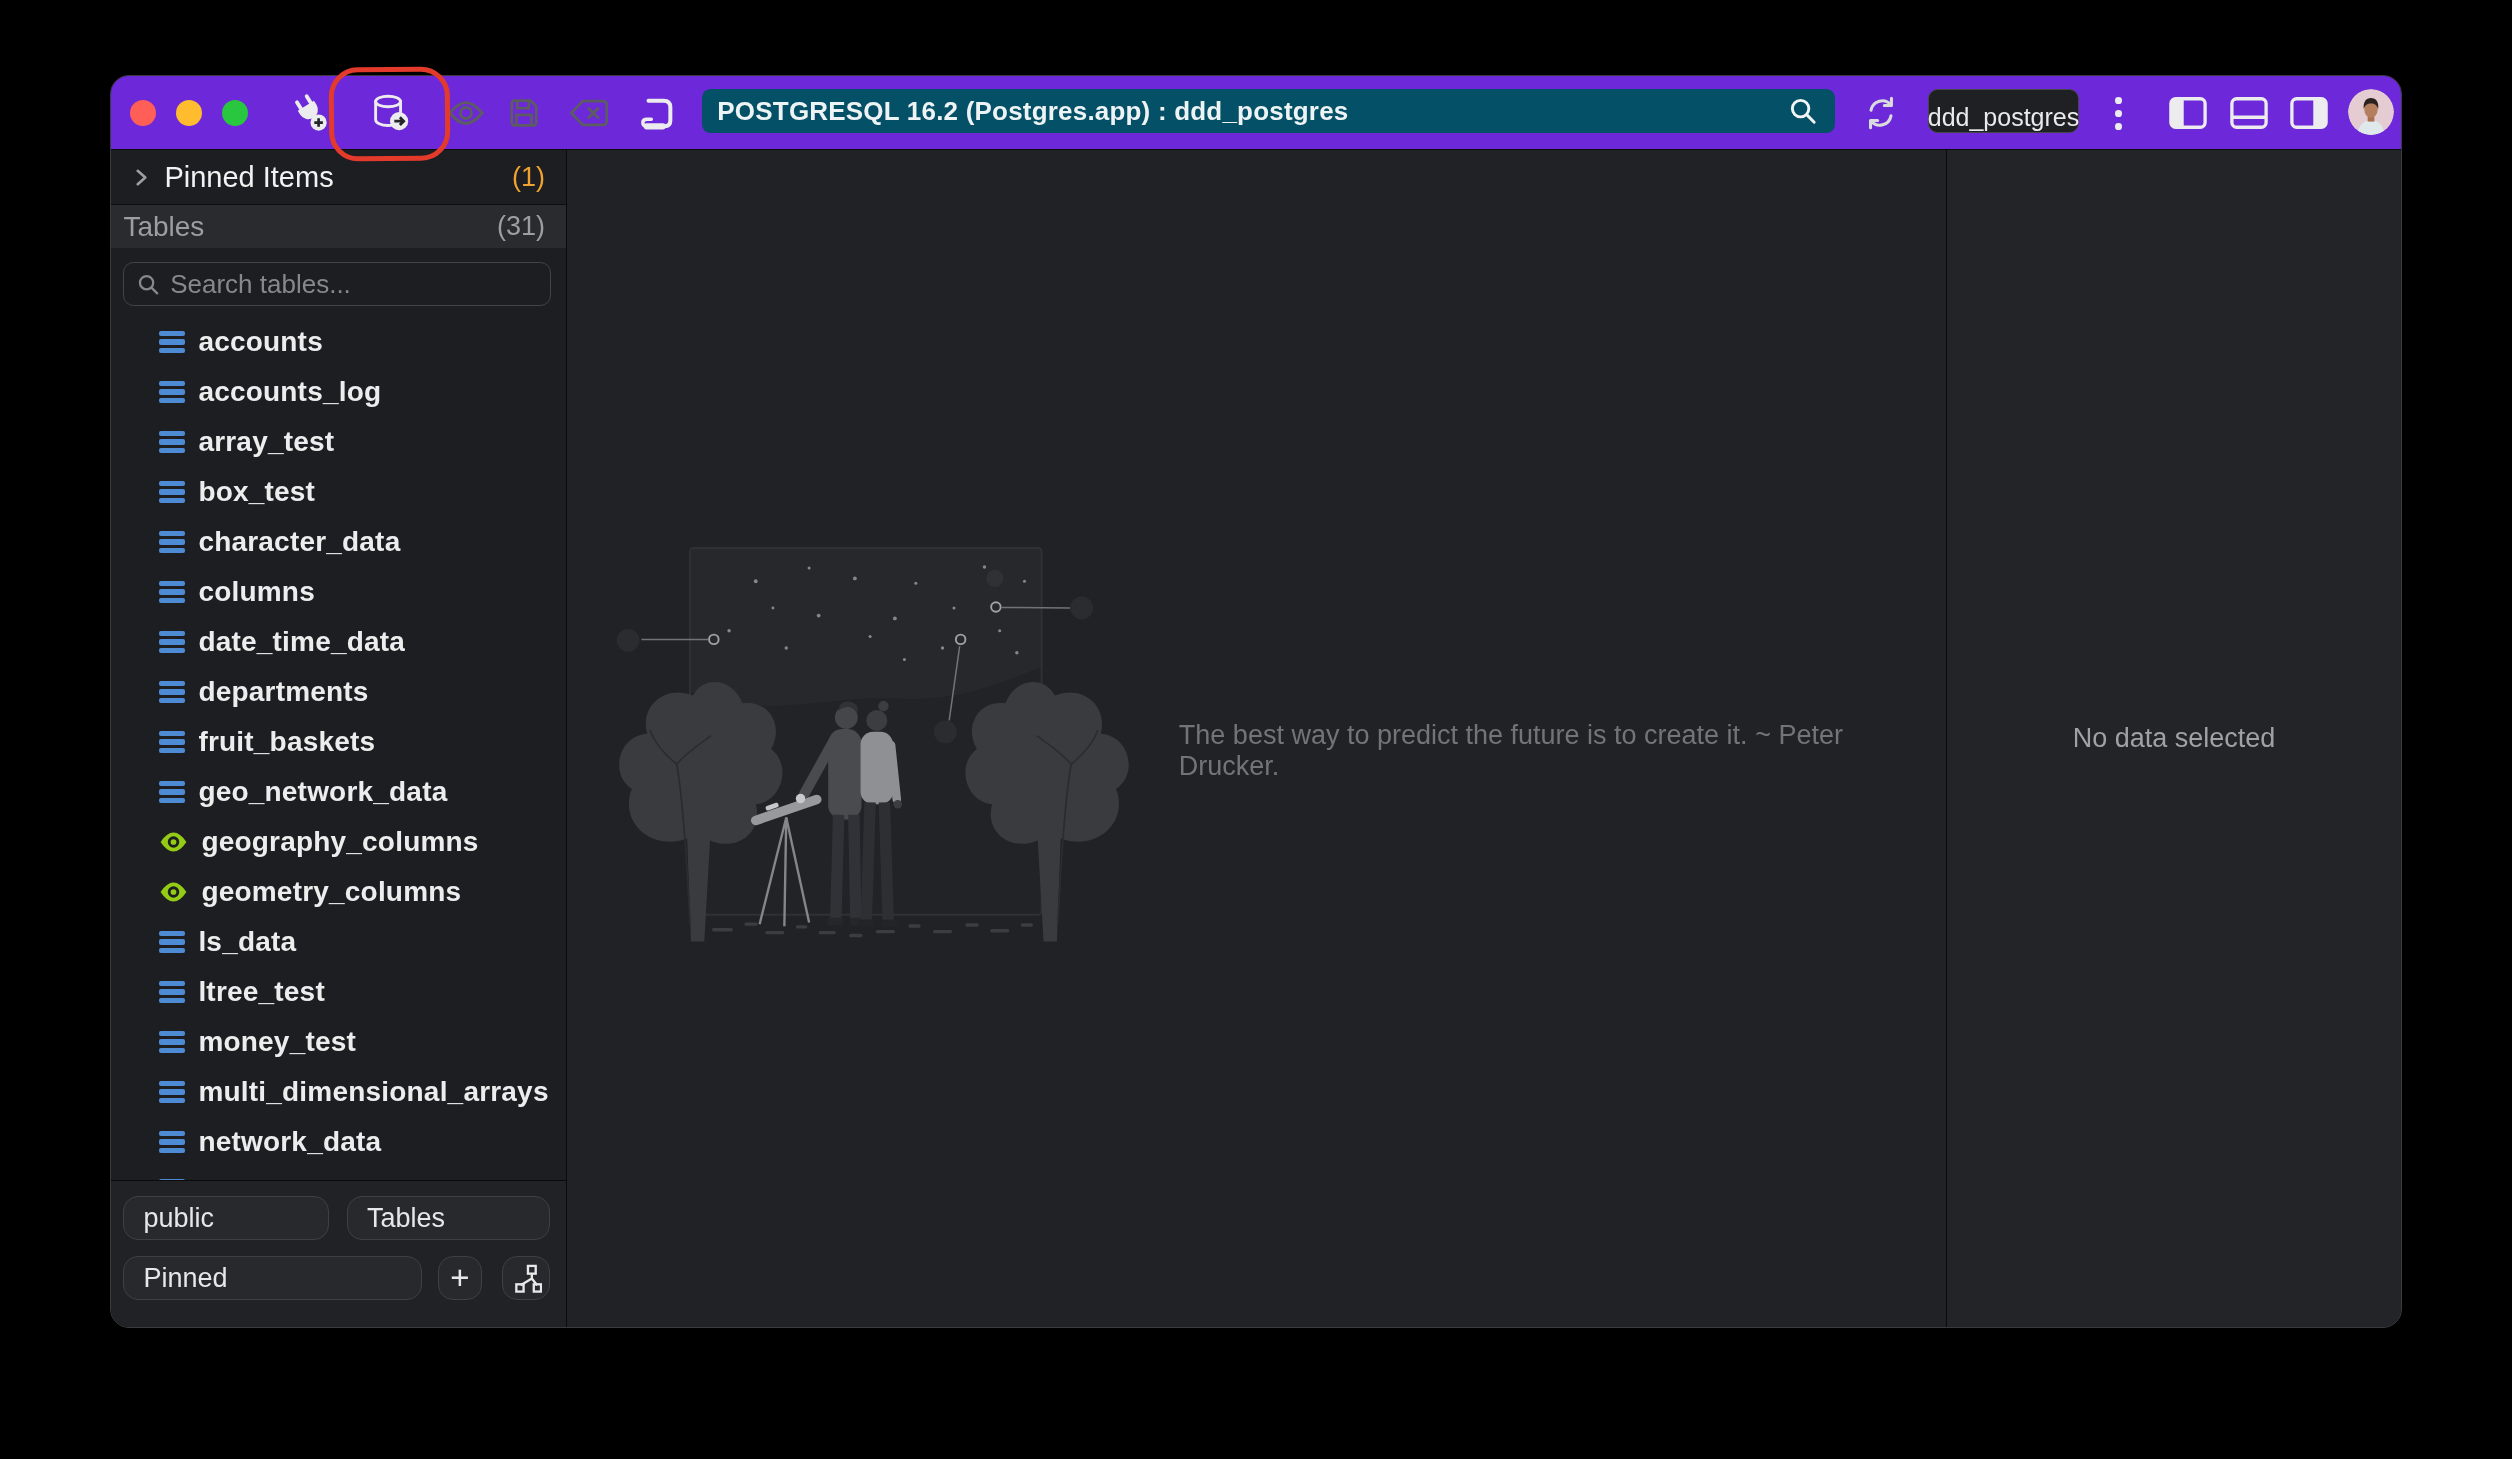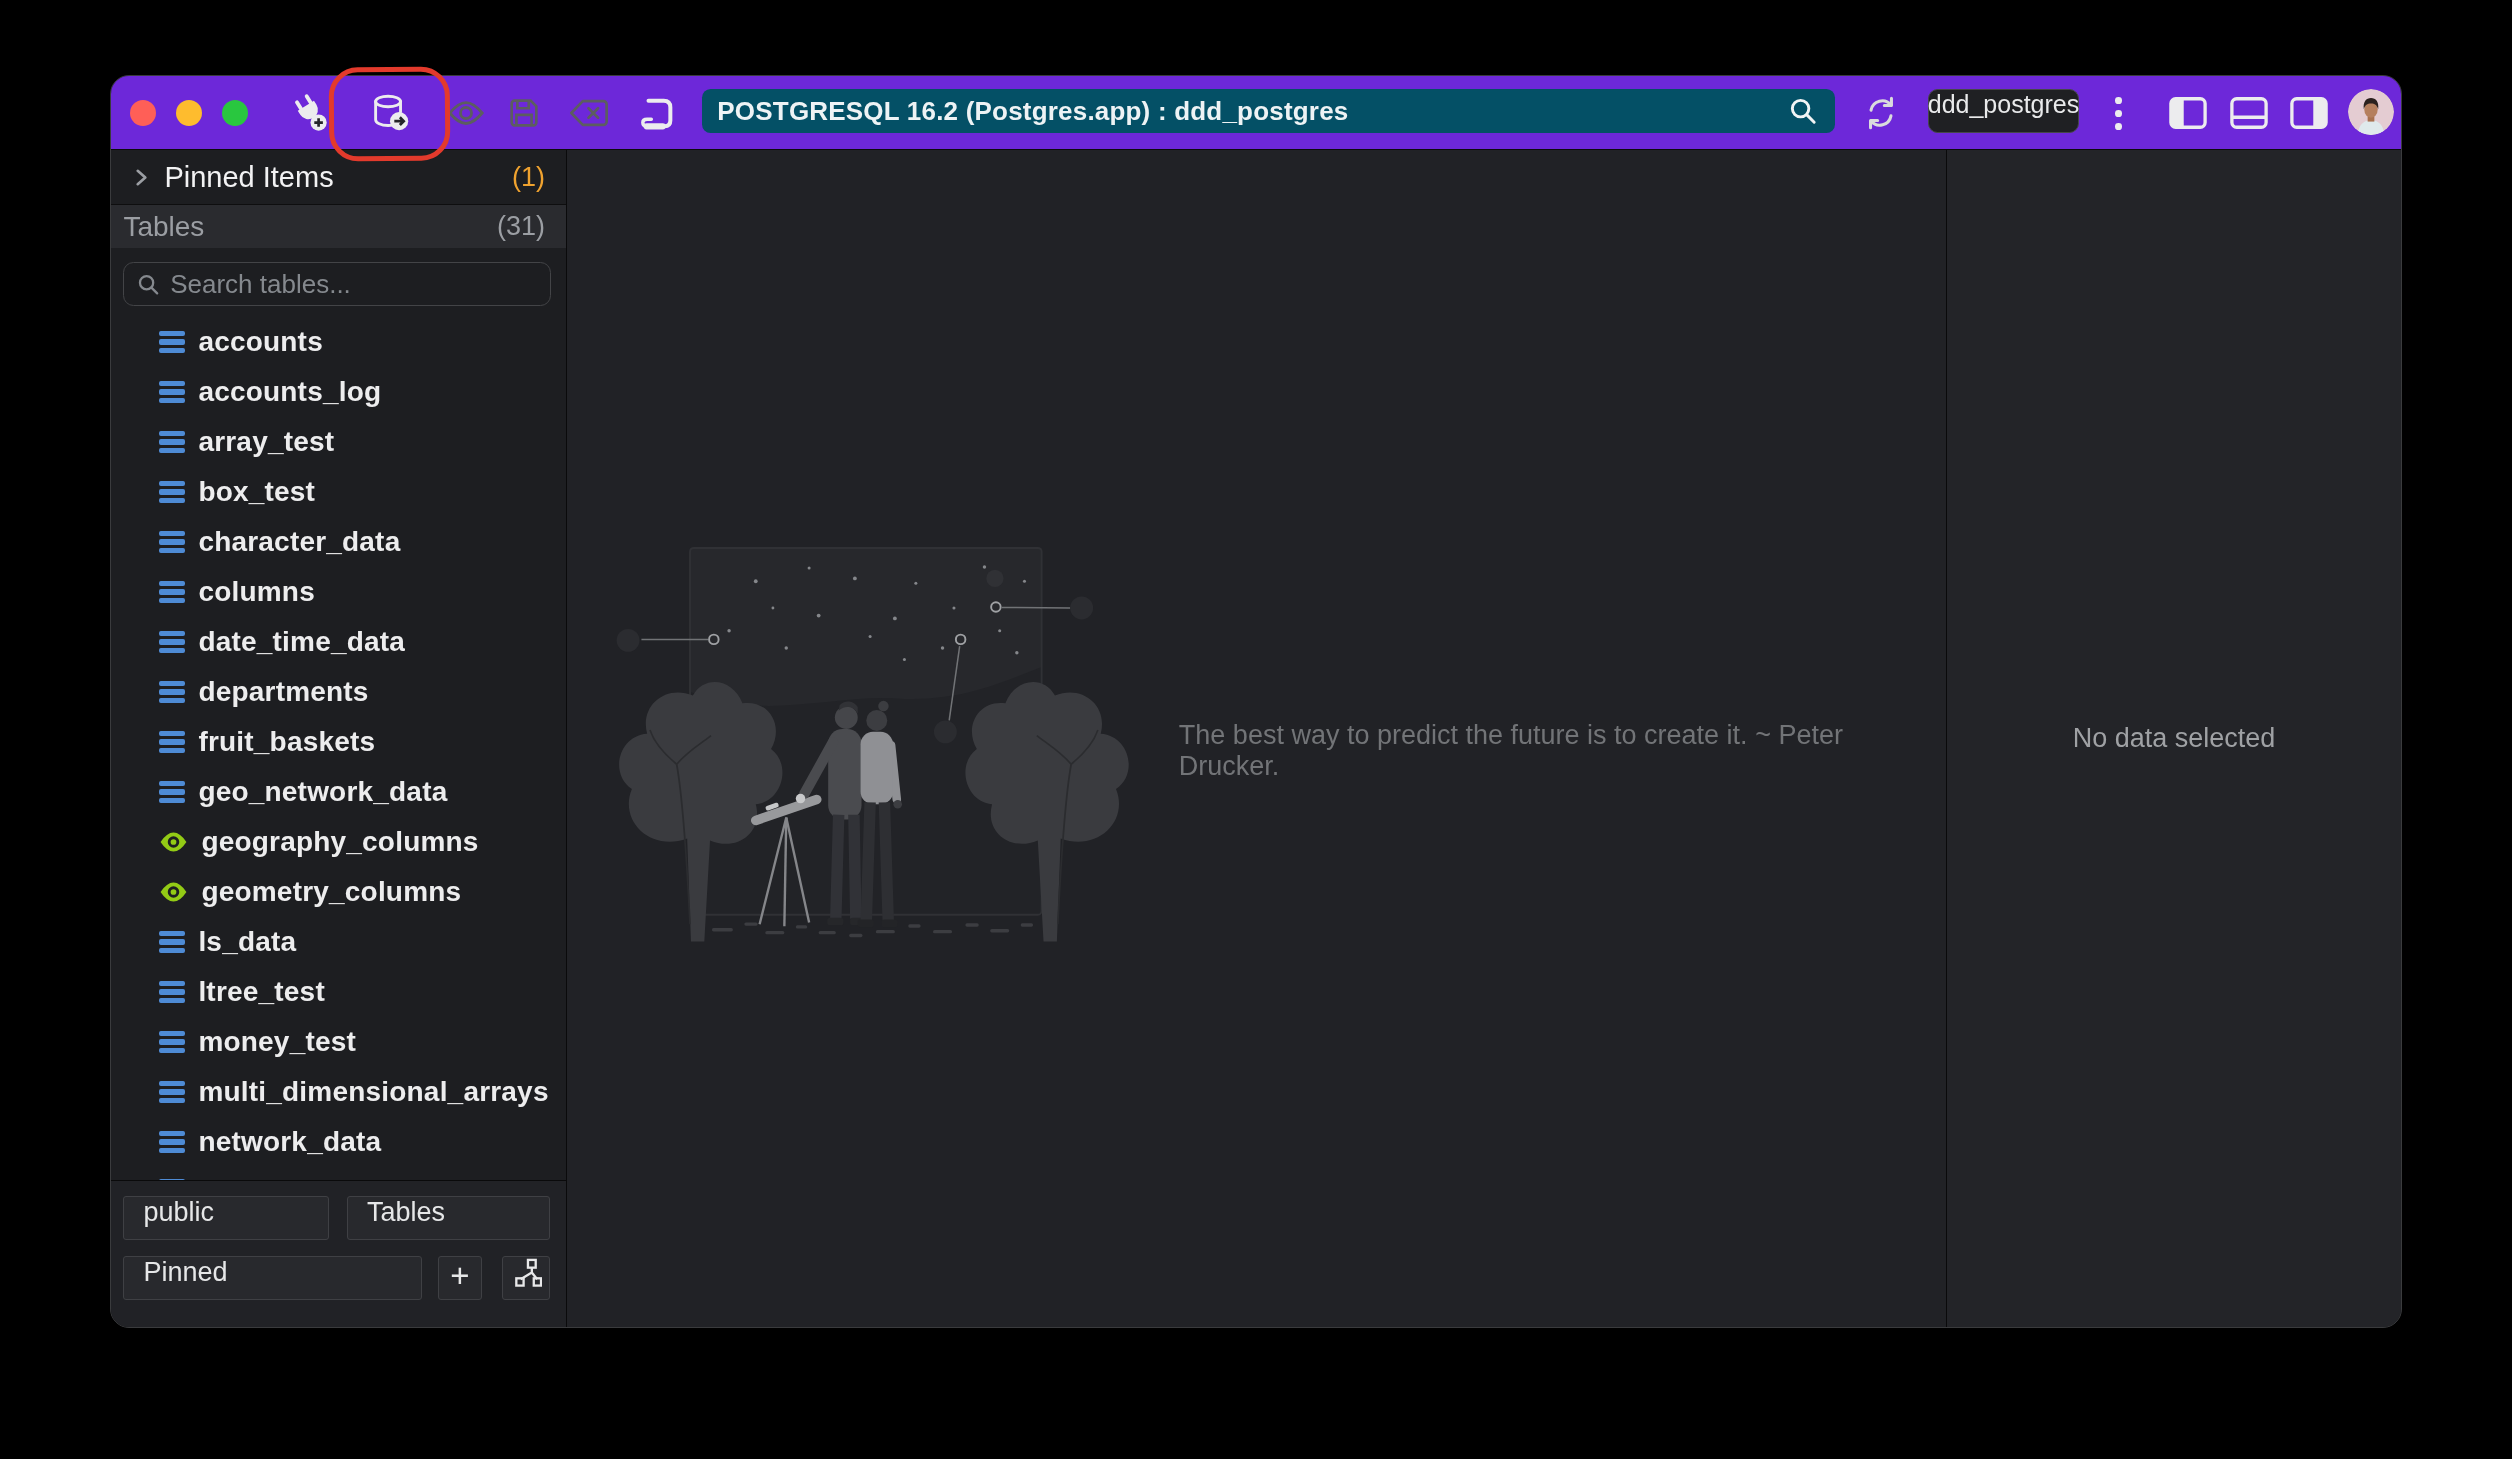--- a/index.html
+++ b/index.html
@@ -16,21 +16,21 @@
   .traffic { position:absolute; left:19px; top:24px; display:flex; gap:20px; }
   .light { width:26px; height:26px; border-radius:50%; }
   .tb-icon { position:absolute; top:50%; transform:translateY(-50%); }
   .teal-bar { position:absolute; left:591px; top:13.4px; width:1133px; height:44px;
               background:#045066; border-radius:8.6px; display:flex; align-items:center;
               padding:0 15.3px; }
   .teal-bar .title { color:#eef3f5; font-size:26px; font-weight:bold; letter-spacing:0.2px; flex:1;
                      white-space:nowrap; overflow:hidden; }
   .pill-btn { position:absolute; left:1817px; top:13.4px; width:151px; height:44px;
               border:1.9px solid #46474a; border-radius:9.6px; background:#1f2023;
-              color:#e9eaeb; font-size:25px; display:flex; align-items:flex-start;
+              color:#e9eaeb; font-size:25px; display:flex; align-items:flex-end;
               justify-content:center; }
   .kebab { position:absolute; left:1996px; top:21px; width:23px; height:33px;
            display:flex; flex-direction:column; align-items:center; justify-content:space-between; }
   .kebab i { width:6.7px; height:6.7px; border-radius:50%; background:#ececee; }
   .avatar { position:absolute; left:2237px; top:13.4px; width:46px; height:46px; border-radius:50%;
             overflow:hidden; }
 
   
   .annotation { position:absolute; left:329px; top:67px; width:121px; height:94px;
                 border:5.7px solid #e33a2c; border-radius:29px; z-index:60; transform:rotate(-.5deg); }
@@ -58,22 +58,22 @@
   .t-row { height:50px; display:flex; align-items:center; padding-left:48px; }
   .t-row .label { color:#ededee; font-size:28px; font-weight:600; margin-left:13.4px;
                   letter-spacing:0.2px; }
   .bars-icon { width:26px; height:22px; display:flex; flex-direction:column;
                justify-content:space-between; flex:0 0 26px; }
   .bars-icon i { height:5.3px; border-radius:1.9px; background:#4e8bd5; }
   .eye-view-icon { flex:0 0 29px; }
   .sb-footer { position:absolute; left:0; right:0; bottom:0; height:147px;
                background:#212226; border-top:1.9px solid #0a0a0b; }
   .foot-btn { position:absolute; height:44px; background:#28292d; border:1.9px solid #3f4044;
-              border-radius:3px; color:#e6e7e8; font-size:27px; display:flex;
-              align-items:flex-start; padding:0 19px; }
+              border-radius:15px; color:#e6e7e8; font-size:27px; display:flex;
+              align-items:center; padding:0 19px; }
   .foot-btn.center { justify-content:center; padding:0; }
 
   
   .main { position:absolute; left:458px; top:74px; width:1378px; bottom:0;
           background:#212226; display:flex; flex-direction:row;
           align-items:center; justify-content:center; }
   .quote { color:#727477; font-size:27px; margin-top:25px; }
 
   
   .right-panel { position:absolute; left:1835px; top:74px; right:0; bottom:0;

